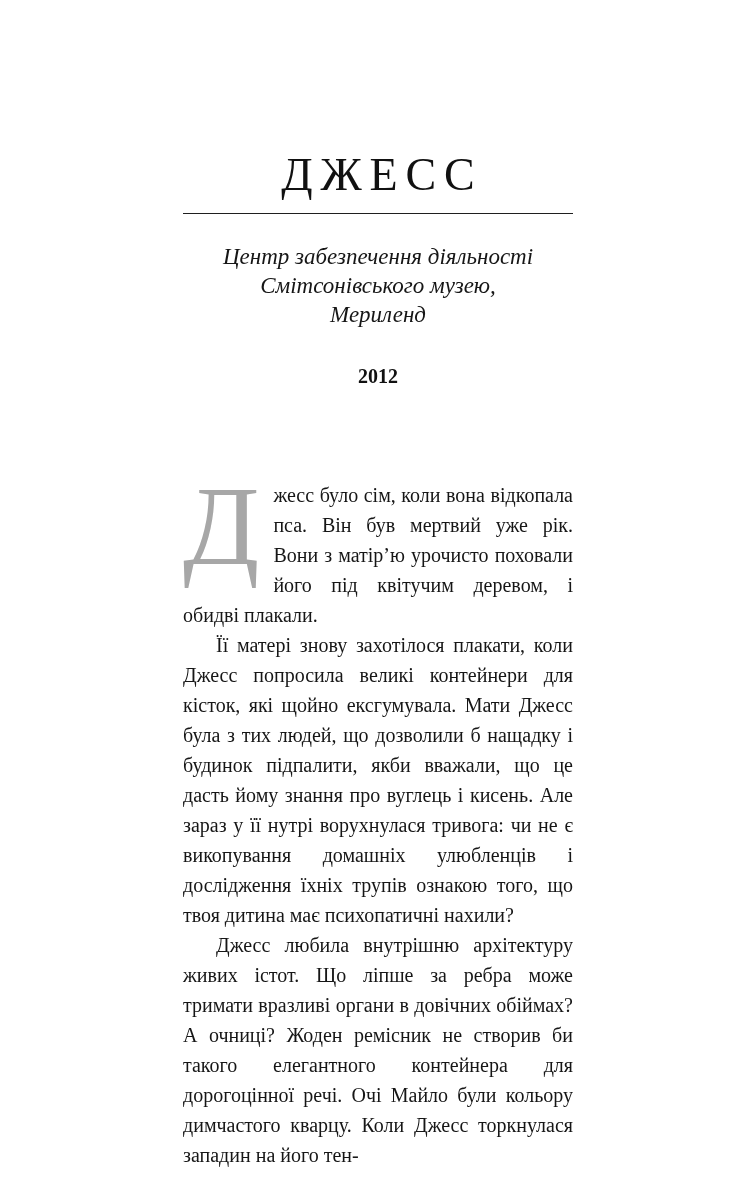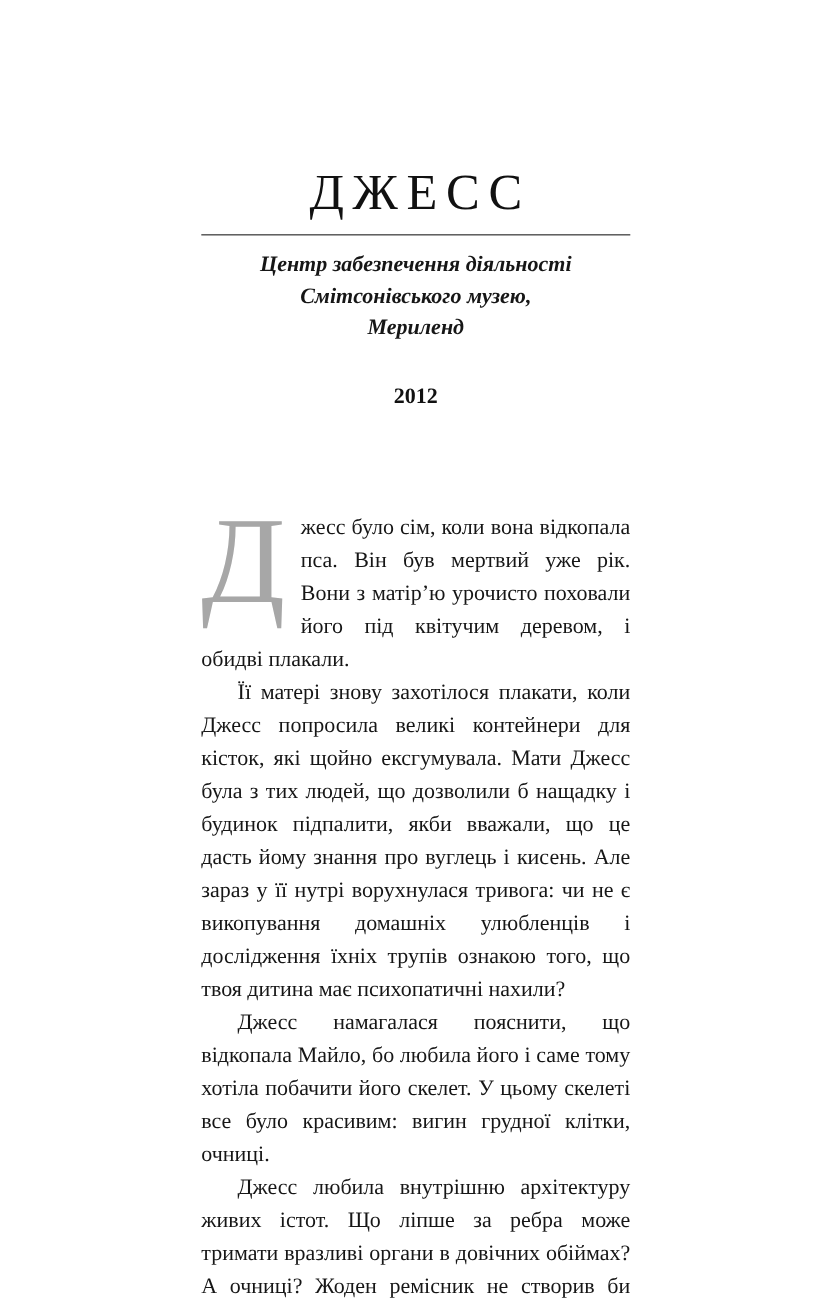--- a/index.html
+++ b/index.html
@@ -28,27 +28,26 @@
     line-height: 1.1;
     text-indent: 0.17em; 
   }
   .title-rule {
     border: none;
     border-top: 1px solid #1f1f1f;
     margin-top: 12px;
     width: 100%;
   }
   .subtitle {
-    margin-top: 12px;
+    margin-top: 28px;
     font-style: italic;
-    font-size: 20px;
+    font-size: 23px;
     line-height: 29px;
     text-align: center;
     color: #161616;
-    font-weight: bold;
   }
   .year {
     margin-top: 36px;
     text-align: center;
     font-weight: bold;
     font-size: 20px;
     color: #111111;
   }
   .body-text {
     margin-top: 92px;
@@ -90,19 +89,18 @@
   <p class="year">2012</p>
 
   <div class="body-text">
 
     <p class="para">
       <span class="dropcap">Д</span><span>жесс було сім, коли вона відкопала пса. Він був мертвий уже рік. Вони з матір’ю урочисто поховали його під квітучим деревом, і обидві плакали.</span>
     </p>
 
     <p class="para indented">Її матері знову захотілося плакати, коли Джесс попросила великі контейнери для кісток, які щойно ексгумувала. Мати Джесс була з тих людей, що дозволили б нащадку і будинок підпалити, якби вважали, що це дасть йому знання про вуглець і кисень. Але зараз у її нутрі ворухнулася тривога: чи не є викопування домашніх улюбленців і дослідження їхніх трупів ознакою того, що твоя дитина має психопатичні нахили?</p>
 
-    <p class="para indented">Джесс намагалася пояснити, що відкопала Майло, бо любила його і саме тому хотіла побачити його скелет. У цьому скелеті все було красивим: вигин грудної клітки, очниці.</p>
 
     <p class="para indented">Джесс любила внутрішню архітектуру живих істот. Що ліпше за ребра може тримати вразливі органи в довічних обіймах? А очниці? Жоден ремісник не створив би такого елегантного контейнера для дорогоцінної речі. Очі Майло були кольору димчастого кварцу. Коли Джесс торкнулася западин на його тен-</p>
 
   </div>
 
 </div>
 
 </body></html>

